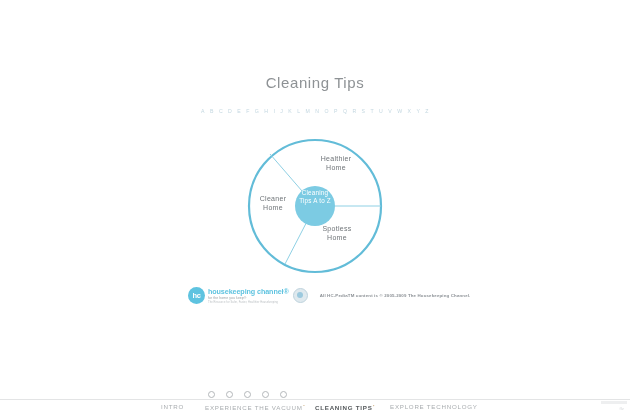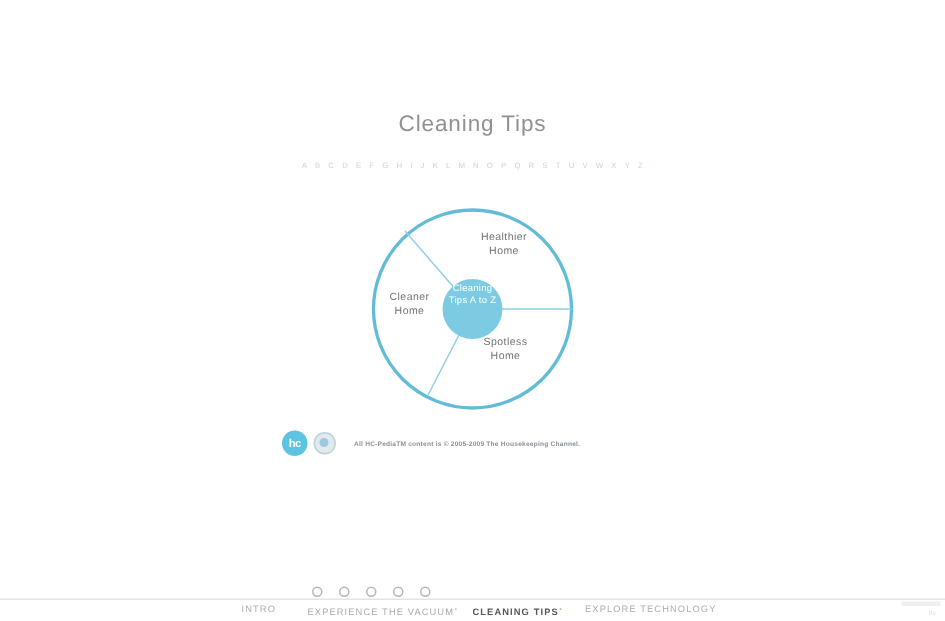--- a/index.html
+++ b/index.html
@@ -280,20 +280,25 @@
   </div>
 
   <div class="seg-label seg-spotless">
     <div>Spotless</div>
     <div>Home</div>
   </div>
 </div>
 
 <div class="credit-strip">
   <div class="logo-badge">hc</div>
+  <div class="logo-text">
+    <div class="logo-name">housekeeping channel®</div>
+    <div class="logo-tag">for the home you keep®</div>
+    <div class="logo-sub">The Resource for Safer, Faster, Healthier Housekeeping</div>
+  </div>
   <div class="seal"></div>
   <div class="copyright">All HC-PediaTM content is © 2005-2009 The Housekeeping Channel.</div>
 </div>
 
 <div class="dots-row">
   <div class="dot"></div>
   <div class="dot"></div>
   <div class="dot"></div>
   <div class="dot"></div>
   <div class="dot"></div>

